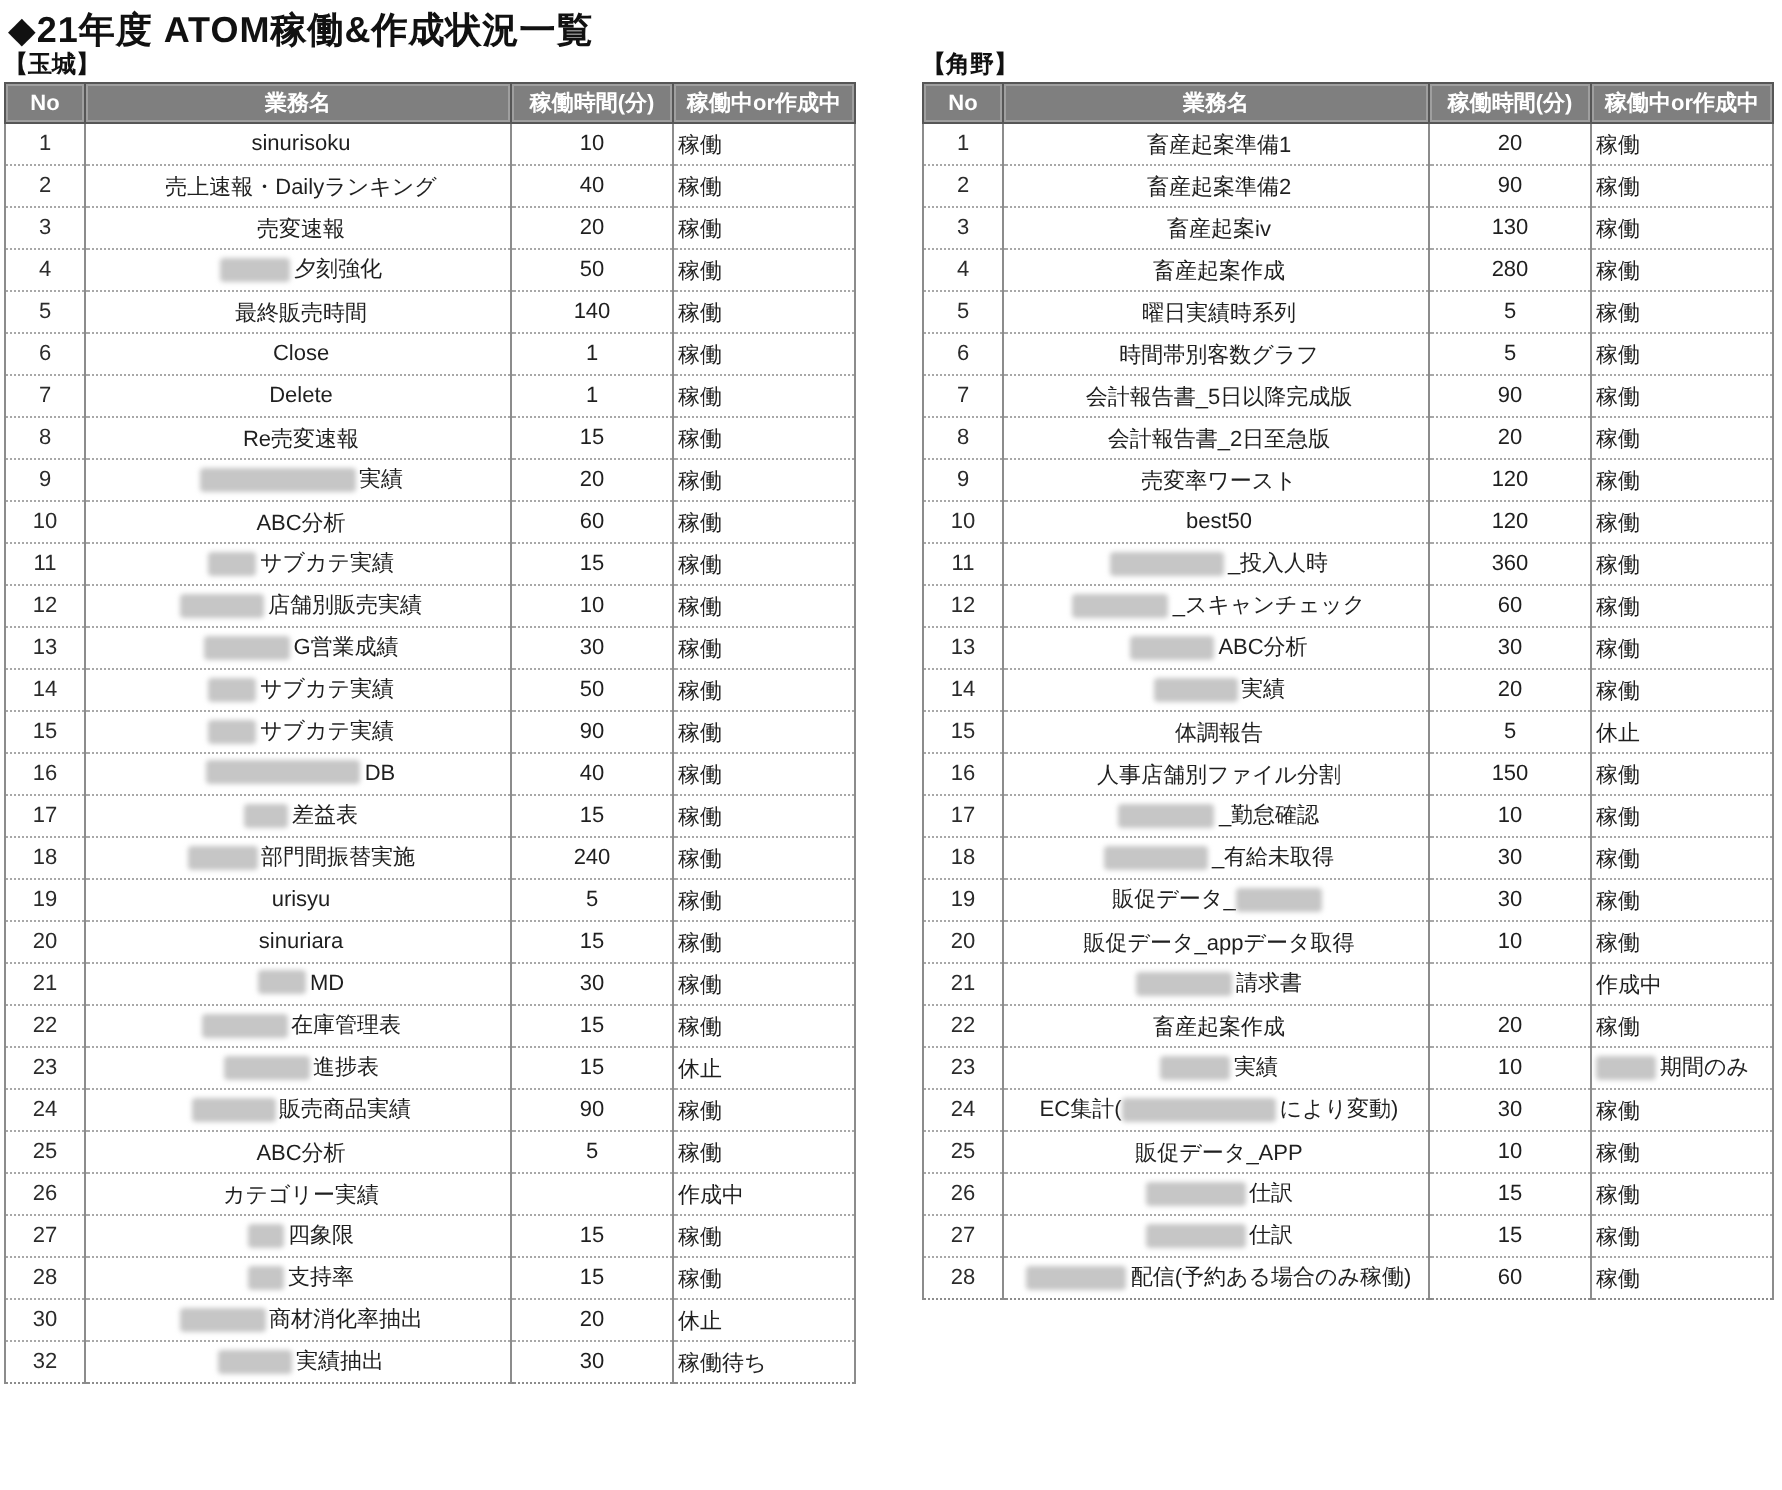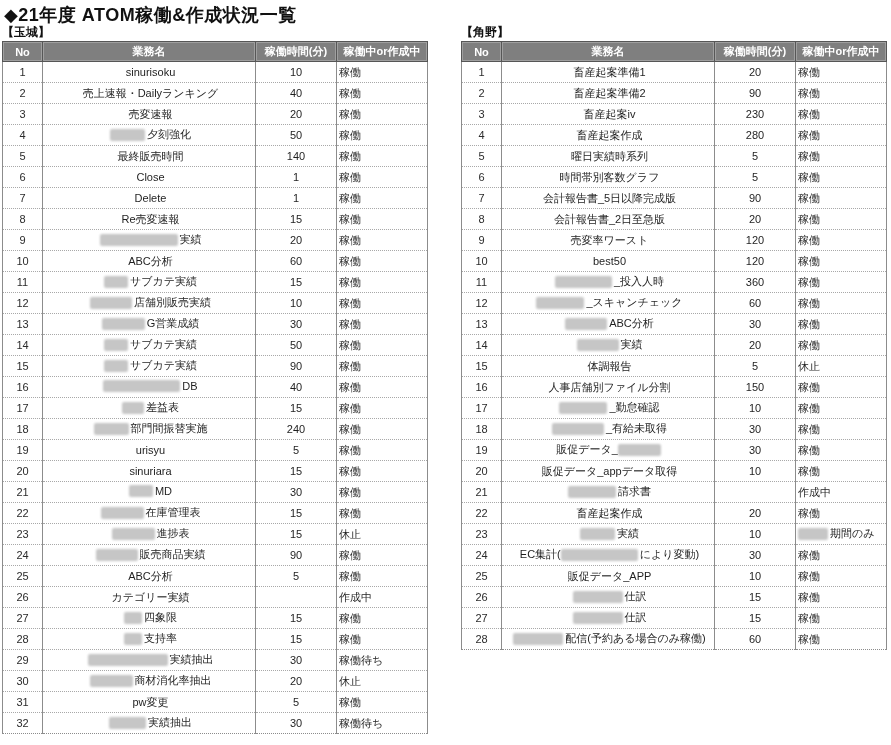--- a/index.html
+++ b/index.html
@@ -235,36 +235,24 @@
             <td class="c-time">15</td>
             <td class="c-status"><span>稼働</span></td>
           </tr>
           <tr>
             <td class="c-no">28</td>
             <td class="c-name"><span class="redact" style="width: 18px;"></span><span>支持率</span></td>
             <td class="c-time">15</td>
             <td class="c-status"><span>稼働</span></td>
           </tr>
           <tr>
-            <td class="c-no">29</td>
-            <td class="c-name"><span class="redact" style="width: 80px;"></span><span>実績抽出</span></td>
-            <td class="c-time">30</td>
-            <td class="c-status"><span>稼働待ち</span></td>
-          </tr>
-          <tr>
             <td class="c-no">30</td>
             <td class="c-name"><span class="redact" style="width: 43px;"></span><span>商材消化率抽出</span></td>
             <td class="c-time">20</td>
             <td class="c-status"><span>休止</span></td>
-          </tr>
-          <tr>
-            <td class="c-no">31</td>
-            <td class="c-name"><span>pw変更</span></td>
-            <td class="c-time">5</td>
-            <td class="c-status"><span>稼働</span></td>
           </tr>
           <tr>
             <td class="c-no">32</td>
             <td class="c-name"><span class="redact" style="width: 37px;"></span><span>実績抽出</span></td>
             <td class="c-time">30</td>
             <td class="c-status"><span>稼働待ち</span></td>
           </tr>
         </tbody>
     </table>
   </div>
@@ -295,21 +283,21 @@
           </tr>
           <tr>
             <td class="c-no">2</td>
             <td class="c-name"><span>畜産起案準備2</span></td>
             <td class="c-time">90</td>
             <td class="c-status"><span>稼働</span></td>
           </tr>
           <tr>
             <td class="c-no">3</td>
             <td class="c-name"><span>畜産起案iv</span></td>
-            <td class="c-time">230</td>
+            <td class="c-time">130</td>
             <td class="c-status"><span>稼働</span></td>
           </tr>
           <tr>
             <td class="c-no">4</td>
             <td class="c-name"><span>畜産起案作成</span></td>
             <td class="c-time">280</td>
             <td class="c-status"><span>稼働</span></td>
           </tr>
           <tr>
             <td class="c-no">5</td>

